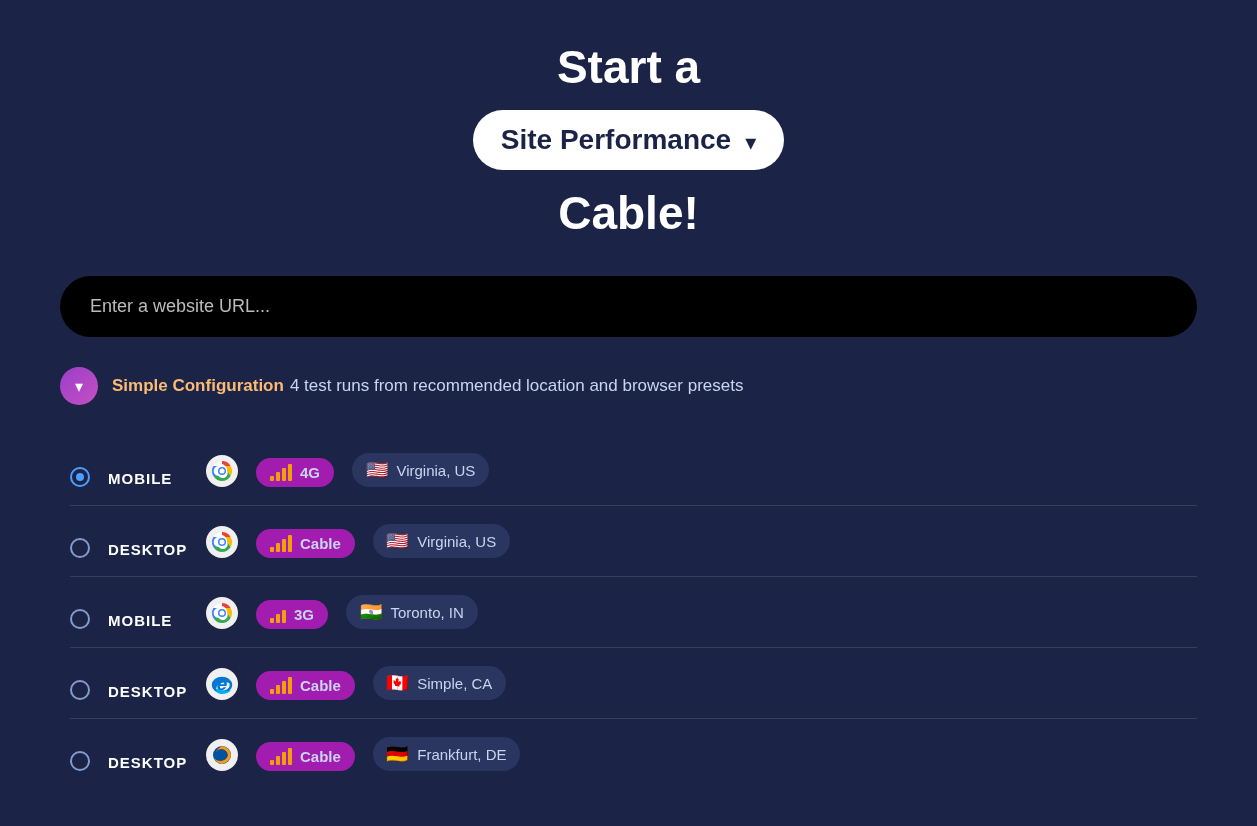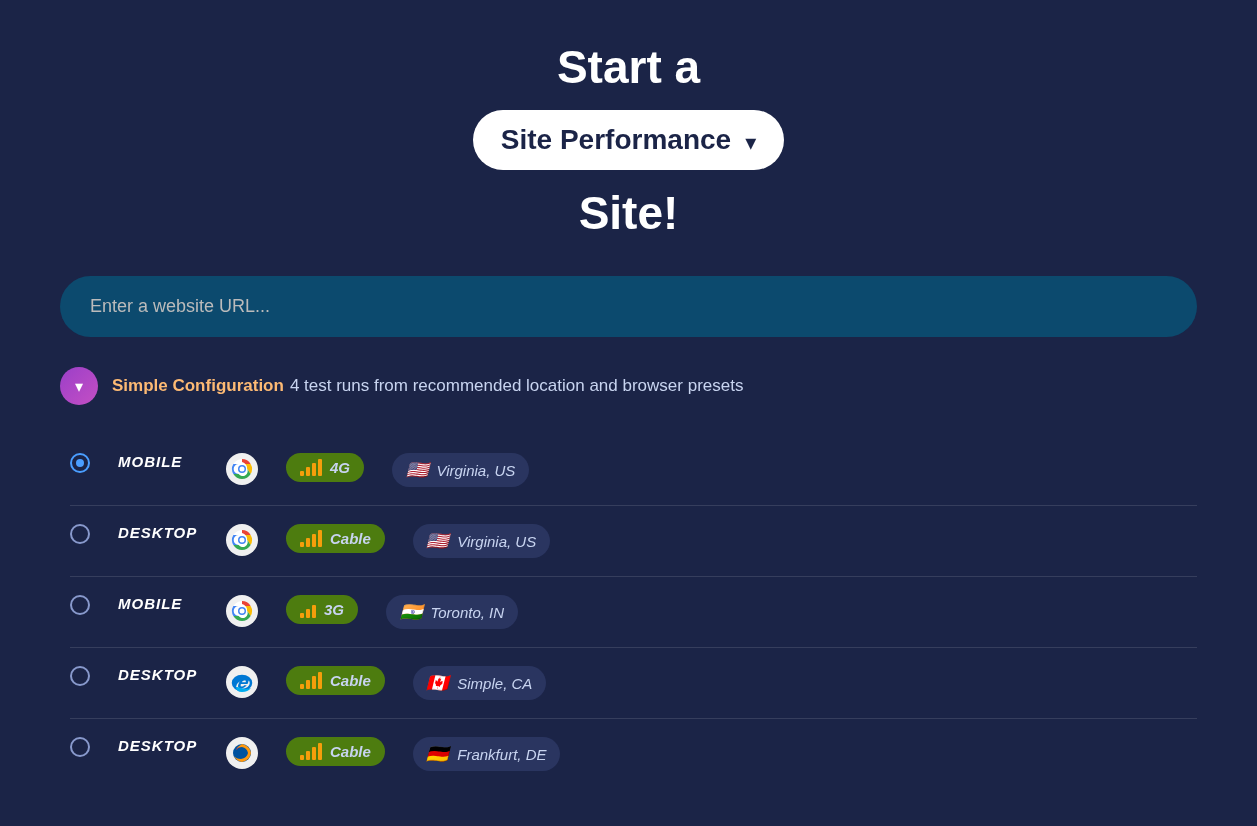--- a/index.html
+++ b/index.html
@@ -51,21 +51,21 @@
 
     .url-input-wrapper {
       margin-bottom: 30px;
     }
 
     .url-input {
       width: 100%;
       padding: 20px 30px;
       border-radius: 50px;
       border: none;
-      background: #0c4a6e;
+      background: #000000;
       font-size: 18px;
       color: #999;
       outline: none;
     }
 
     .url-input::placeholder {
       color: #bbb;
     }
 
     .simple-config {
@@ -105,25 +105,24 @@
 
     .test-rows {
       display: flex;
       flex-direction: column;
       gap: 0;
       margin-left: 10px;
     }
 
     .test-row {
       display: flex;
-      align-items: flex-start;
-      gap: 28px;
+      align-items: flex-end;
+      gap: 18px;
       padding: 18px 0;
       border-bottom: 1px solid rgba(255,255,255,0.12);
-      font-style: italic;
     }
 
     .test-row:last-child {
       border-bottom: none;
     }
 
     .radio-btn {
       width: 20px;
       height: 20px;
       border-radius: 50%;
@@ -159,21 +158,21 @@
       width: 32px;
       height: 32px;
       border-radius: 50%;
       display: flex;
       align-items: center;
       justify-content: center;
       font-size: 20px;
     }
 
     .connection-badge {
-      background: #4d7c0f;
+      background: #a21caf;
       border-radius: 20px;
       padding: 6px 14px;
       display: flex;
       align-items: center;
       gap: 8px;
       color: #c8d4f0;
       font-size: 15px;
       font-weight: 600;
     }
 
@@ -208,21 +207,21 @@
   </style>
 </head>
 <body>
 
 <div class="header">
   <span class="header-text">Start a</span>
   <div class="dropdown-wrapper">
     <span class="dropdown-label">Site Performance</span>
     <span class="chevron-icon">▾</span>
   </div>
-  <span class="header-text">Site!</span>
+  <span class="header-text">Cable!</span>
 </div>
 
 <div class="url-input-wrapper">
   <input class="url-input" type="text" placeholder="Enter a website URL..." style="">
 </div>
 
 <div class="simple-config">
   <div class="config-toggle">
     <span class="config-toggle-icon">▾</span>
   </div>

